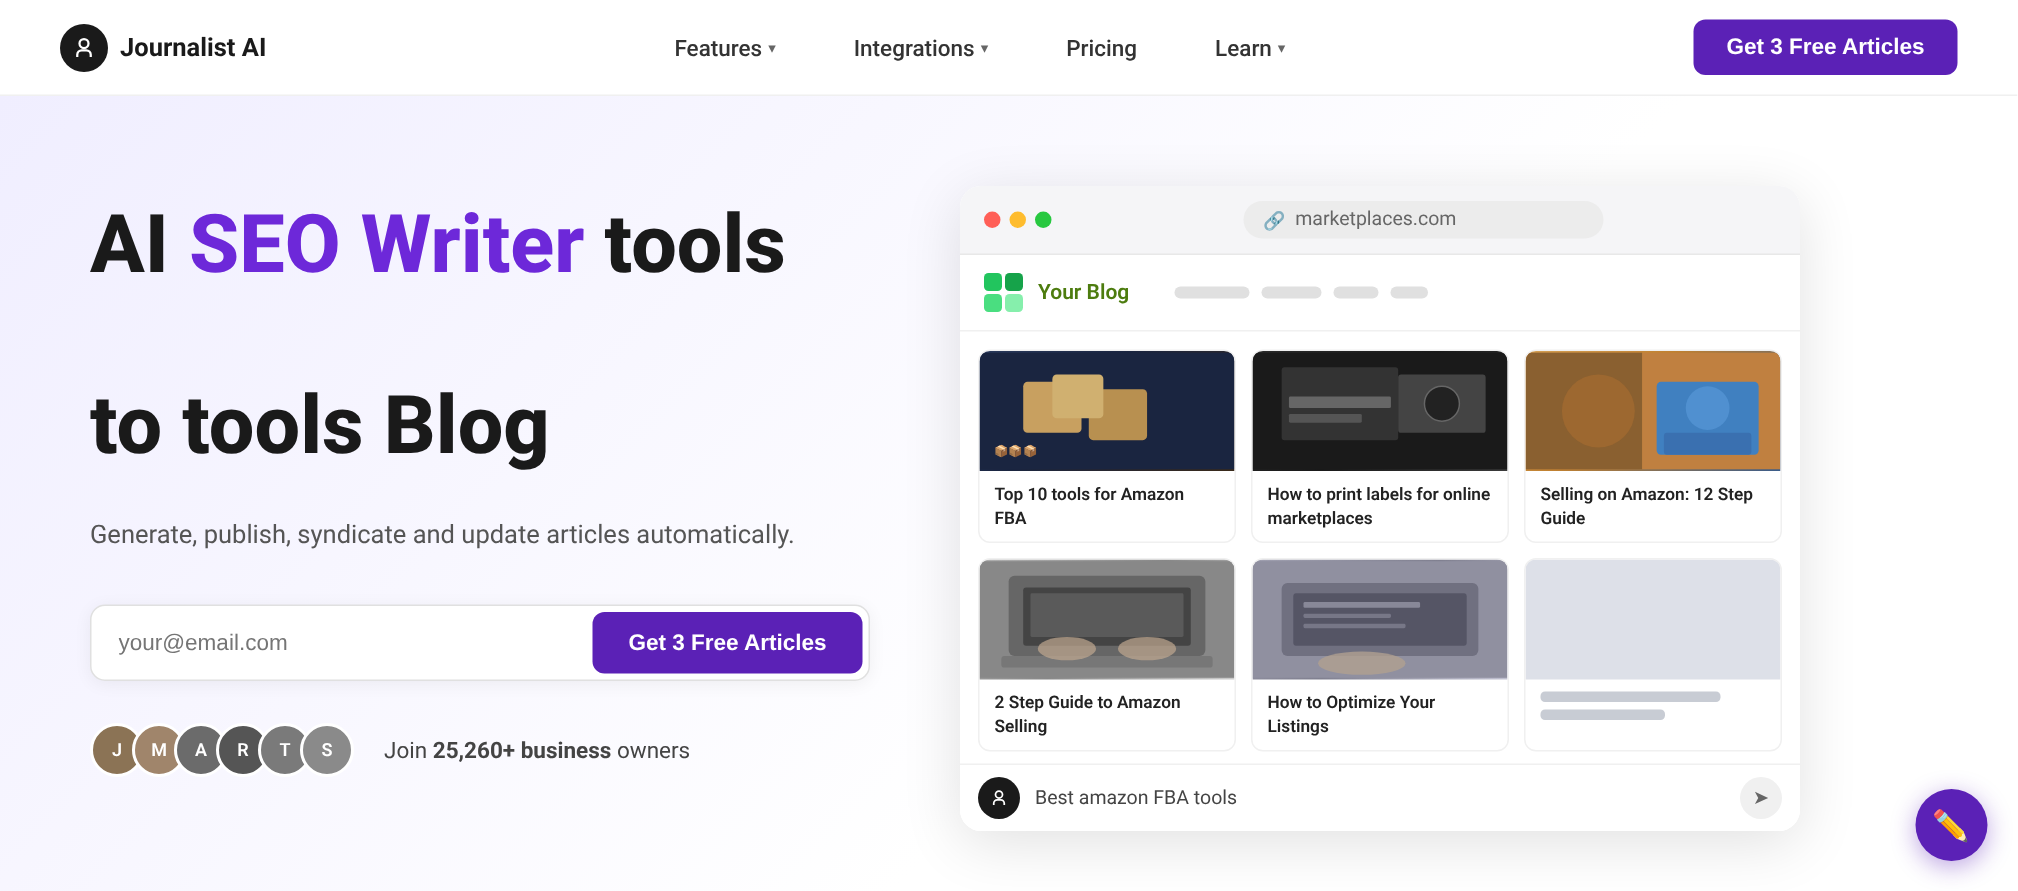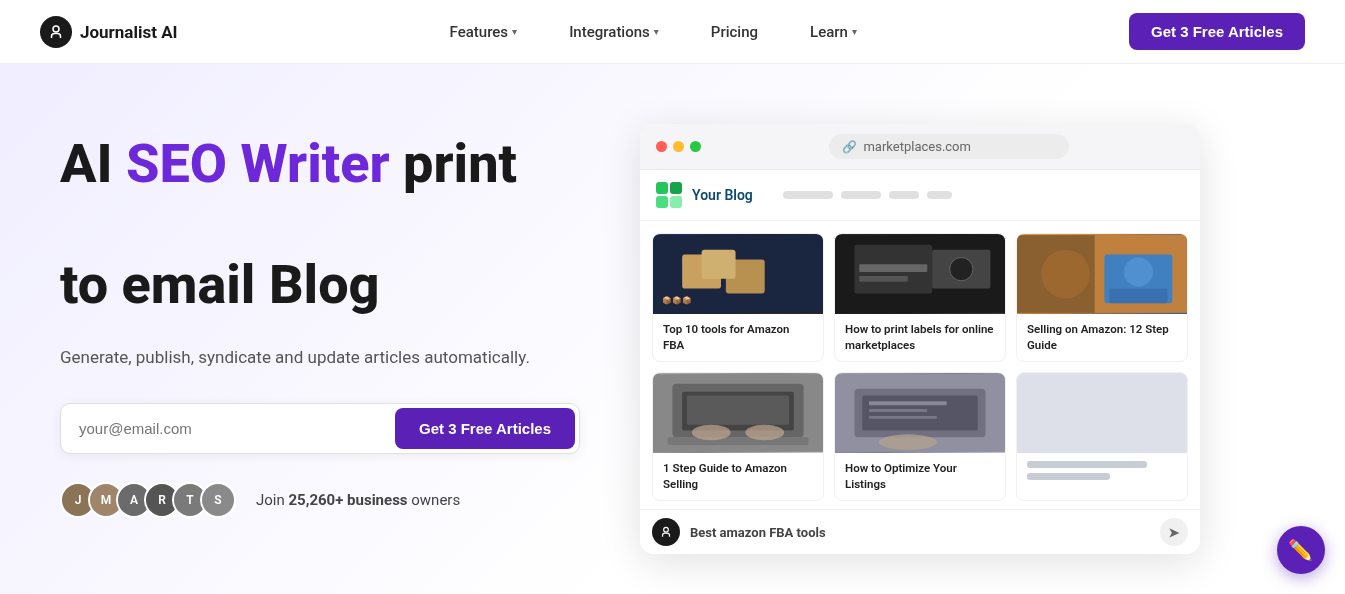--- a/index.html
+++ b/index.html
@@ -242,21 +242,21 @@
       height: 12px;
       border-radius: 3px;
     }
     .sq-green1 { background: #22c55e; }
     .sq-green2 { background: #16a34a; }
     .sq-green3 { background: #4ade80; }
     .sq-green4 { background: #86efac; }
     .blog-title-text {
       font-size: 14px;
       font-weight: 600;
-      color: #0c4a6e;
+      color: #4d7c0f;
     }
     .blog-nav-lines {
       display: flex;
       gap: 8px;
       margin-left: 20px;
     }
     .nav-line {
       height: 8px;
       border-radius: 4px;
       background: #e0e0e0;
@@ -340,21 +340,20 @@
     }
 
     
     .browser-search {
       padding: 8px 12px;
       background: #fff;
       border-top: 1px solid #f0f0f0;
       display: flex;
       align-items: center;
       gap: 10px;
-      font-weight: bold;
     }
     .search-icon-wrap {
       width: 28px;
       height: 28px;
       background: #1a1a1a;
       border-radius: 50%;
       display: flex;
       align-items: center;
       justify-content: center;
       color: white;
@@ -427,23 +426,23 @@
       <span class="nav-chevron">▾</span>
     </div>
   </div>
 
   <button class="nav-cta">Get 3 Free Articles</button>
 </nav>
 
 <section class="hero">
   <div class="hero-left">
     <h1 class="hero-title">
-      <span>AI </span><span class="hero-title-purple">SEO Writer</span><span> print</span><br>
+      <span>AI </span><span class="hero-title-purple">SEO Writer</span><span> tools</span><br>
       <br>
-      <span>to email Blog</span>
+      <span>to tools Blog</span>
     </h1>
     <p class="hero-subtitle">Generate, publish, syndicate and update articles automatically.</p>
 
     <div class="hero-form">
       <input class="hero-input" type="email" placeholder="your@email.com" style="">
       <button class="hero-submit">Get 3 Free Articles</button>
     </div>
 
     <div class="hero-social">
       <div class="avatars">
@@ -549,21 +548,21 @@
               <rect x="20" y="10" width="135" height="55" rx="4" fill="#666"></rect>
               <rect x="30" y="18" width="115" height="40" rx="2" fill="#444"></rect>
               <rect x="35" y="22" width="105" height="30" rx="1" fill="#5a5a5a"></rect>
               <rect x="15" y="65" width="145" height="8" rx="2" fill="#777"></rect>
 
               <ellipse cx="60" cy="60" rx="20" ry="8" fill="#c0a890" opacity="0.7"></ellipse>
               <ellipse cx="115" cy="60" rx="20" ry="8" fill="#c0a890" opacity="0.7"></ellipse>
             </svg>
           </div>
           <div class="blog-card-body">
-            <div class="blog-card-title">1 Step Guide to Amazon Selling</div>
+            <div class="blog-card-title">2 Step Guide to Amazon Selling</div>
           </div>
         </div>
 
         <div class="blog-card">
           <div class="img-laptop-desk">
             <svg width="100%" height="100%" viewBox="0 0 175 80" xmlns="http://www.w3.org/2000/svg">
               <rect width="175" height="80" fill="#9090a0"></rect>
               <rect x="20" y="15" width="135" height="50" rx="4" fill="#707080"></rect>
               <rect x="28" y="22" width="119" height="36" rx="2" fill="#555565"></rect>
 

